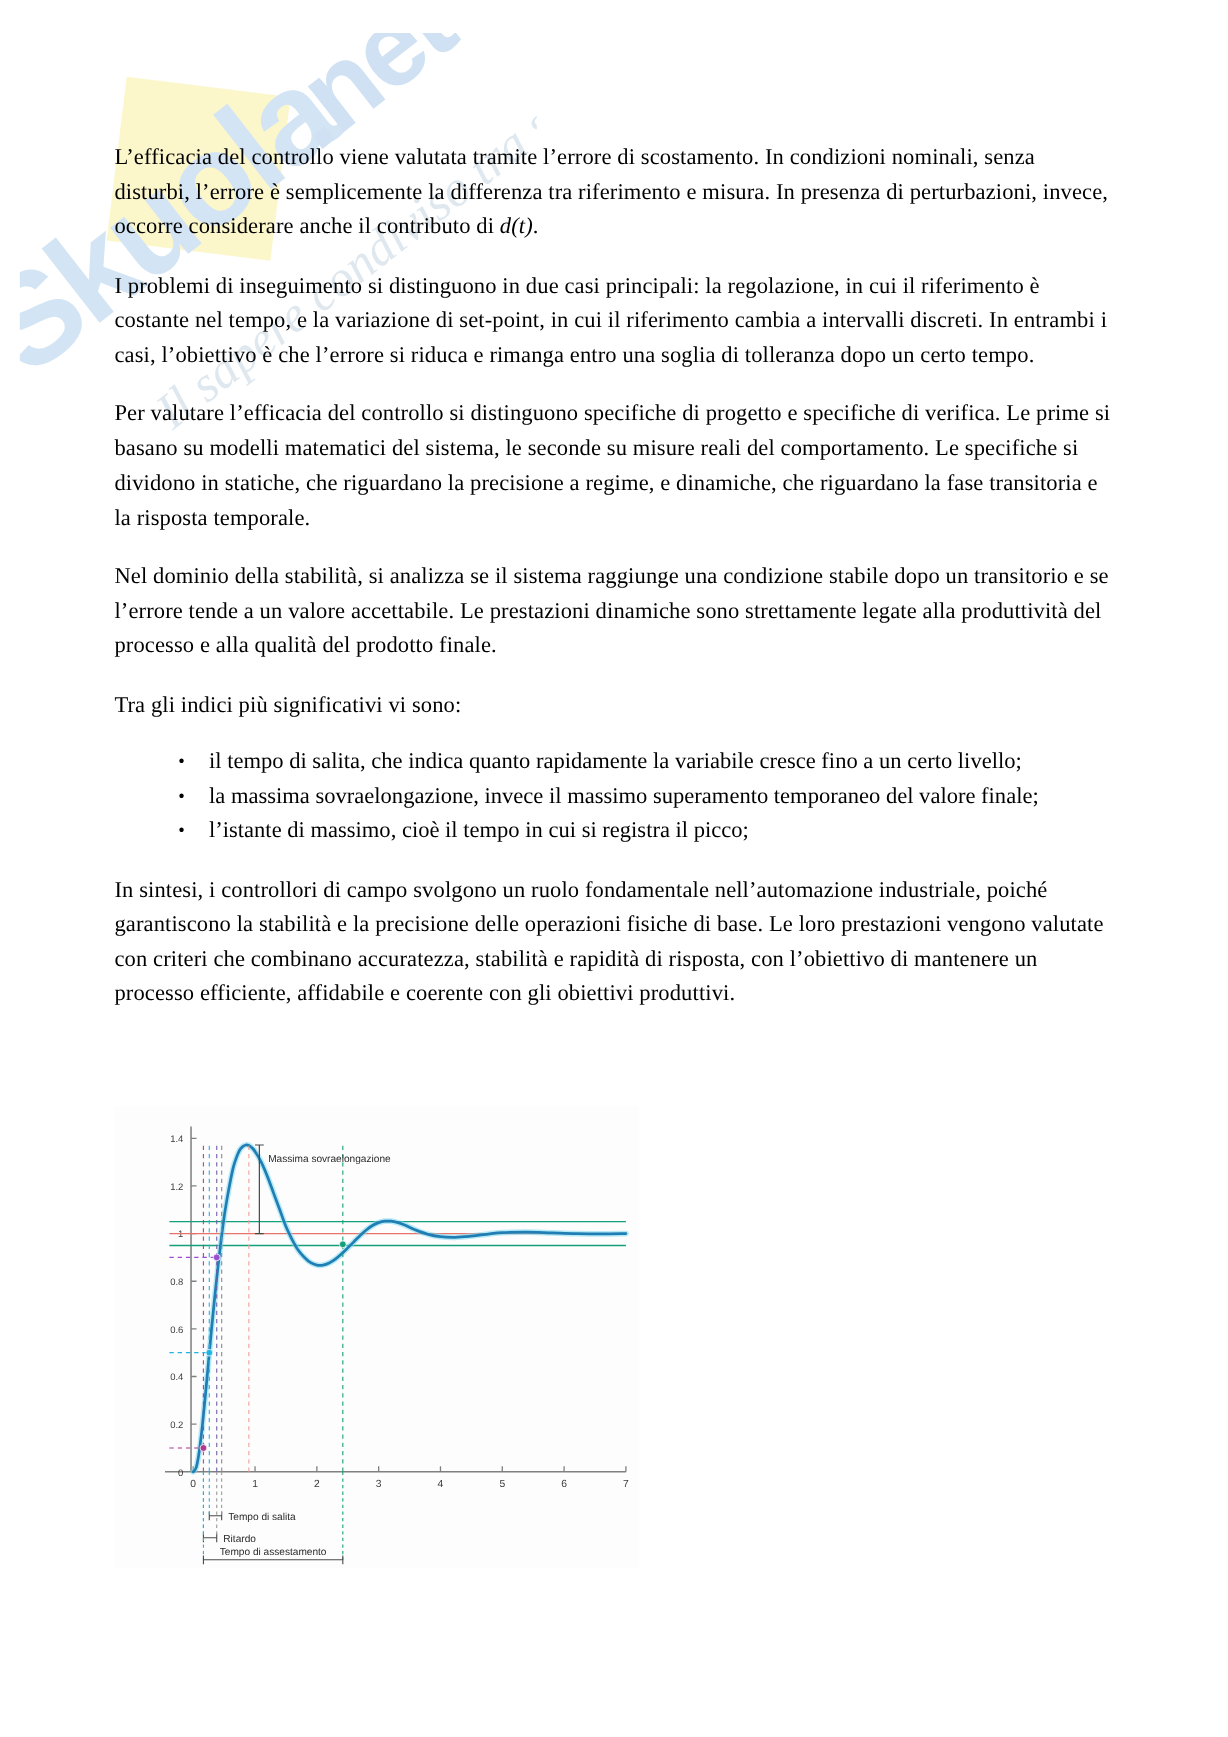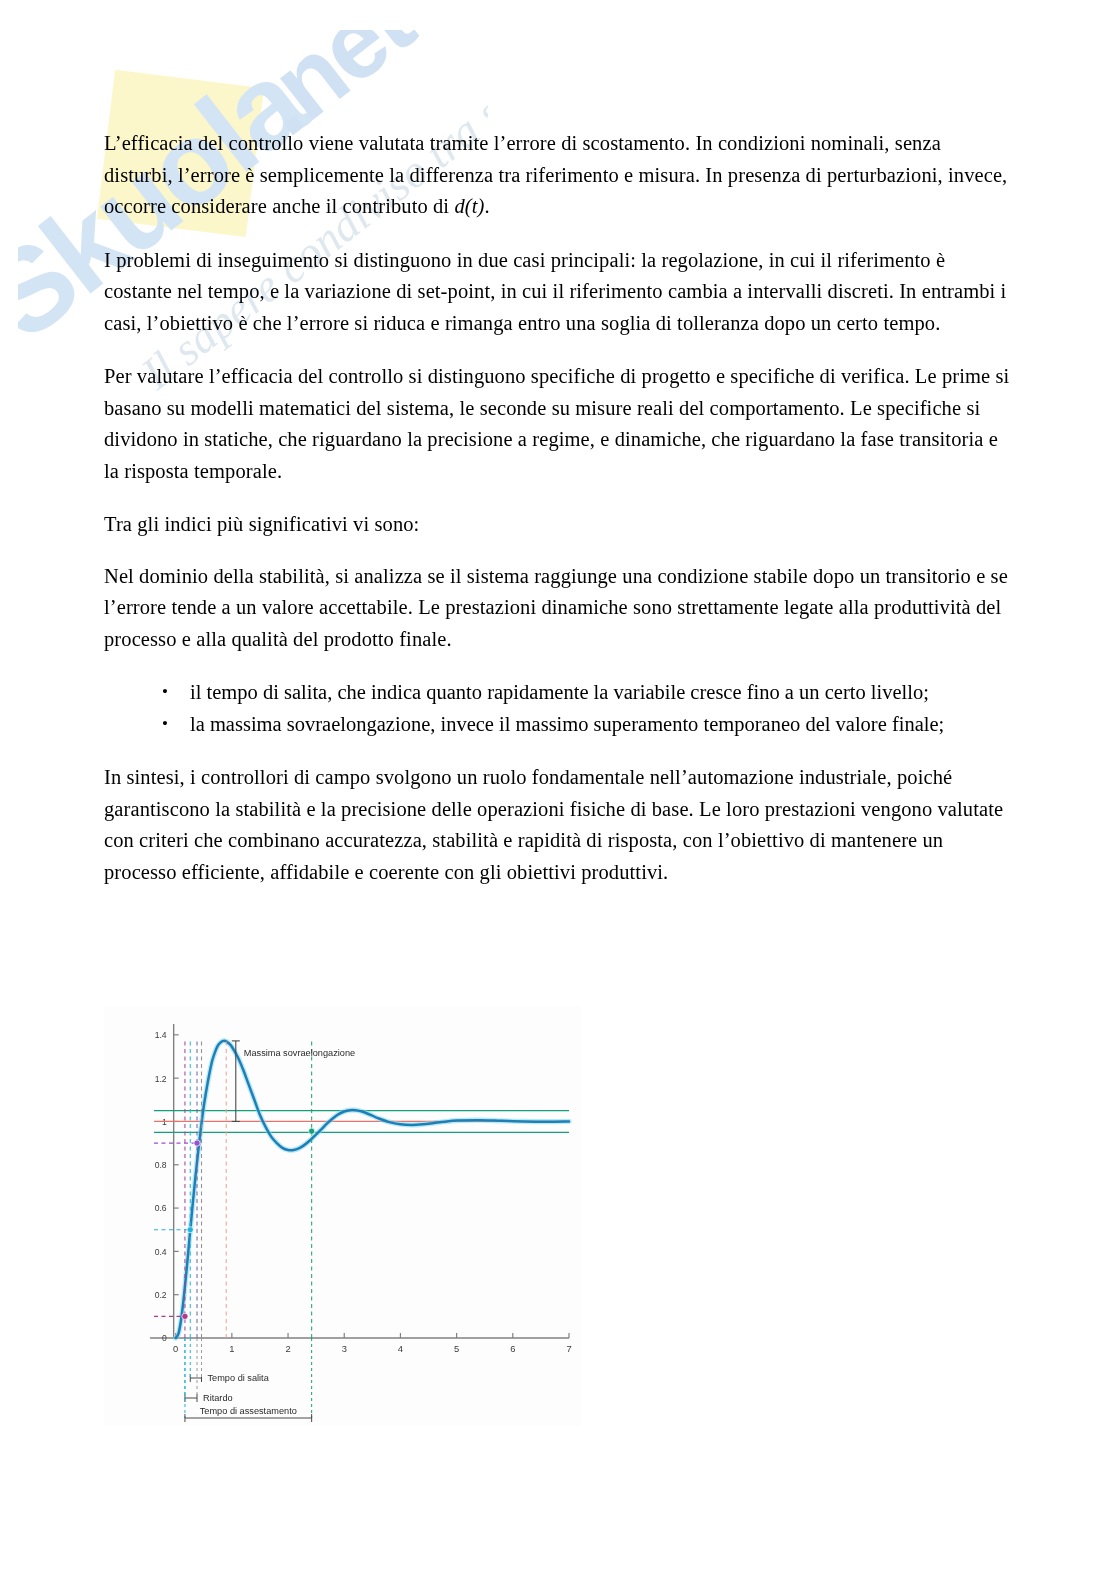--- a/index.html
+++ b/index.html
@@ -107,27 +107,28 @@
 
     <p class="para">
       <span>L’efficacia del controllo viene valutata tramite l’errore di scostamento. In condizioni nominali, senza disturbi, l’errore è semplicemente la differenza tra riferimento e misura. In presenza di perturbazioni, invece, occorre considerare anche il contributo di </span><span class="mathit">d(t)</span><span>.</span>
     </p>
 
 
     <p class="para">I problemi di inseguimento si distinguono in due casi principali: la regolazione, in cui il riferimento è costante nel tempo, e la variazione di set-point, in cui il riferimento cambia a intervalli discreti. In entrambi i casi, l’obiettivo è che l’errore si riduca e rimanga entro una soglia di tolleranza dopo un certo tempo.</p>
 
     <p class="para">Per valutare l’efficacia del controllo si distinguono specifiche di progetto e specifiche di verifica. Le prime si basano su modelli matematici del sistema, le seconde su misure reali del comportamento. Le specifiche si dividono in statiche, che riguardano la precisione a regime, e dinamiche, che riguardano la fase transitoria e la risposta temporale.</p>
 
+    <p class="para">Nel dominio della stabilità, si analizza se il sistema raggiunge una condizione stabile dopo un transitorio e se l’errore tende a un valore accettabile. Le prestazioni dinamiche sono strettamente legate alla produttività del processo e alla qualità del prodotto finale.</p>
+
     <p class="para tight">Tra gli indici più significativi vi sono:</p>
-
-    <p class="para">Nel dominio della stabilità, si analizza se il sistema raggiunge una condizione stabile dopo un transitorio e se l’errore tende a un valore accettabile. Le prestazioni dinamiche sono strettamente legate alla produttività del processo e alla qualità del prodotto finale.</p>
 
     <ul class="bullets">
       <li>il tempo di salita, che indica quanto rapidamente la variabile cresce fino a un certo livello;</li>
       <li>la massima sovraelongazione, invece il massimo superamento temporaneo del valore finale;</li>
+      <li>l’istante di massimo, cioè il tempo in cui si registra il picco;</li>
     </ul>
 
     <p class="para">In sintesi, i controllori di campo svolgono un ruolo fondamentale nell’automazione industriale, poiché garantiscono la stabilità e la precisione delle operazioni fisiche di base. Le loro prestazioni vengono valutate con criteri che combinano accuratezza, stabilità e rapidità di risposta, con l’obiettivo di mantenere un processo efficiente, affidabile e coerente con gli obiettivi produttivi.</p>
 
   </div>
 
   <div id="figure">
     <svg id="chart-svg" width="477" height="420" viewBox="0 0 477 420" xmlns="http://www.w3.org/2000/svg">
 
       <rect x="0" y="0" width="477" height="420" fill="#fdfdfd"></rect>

